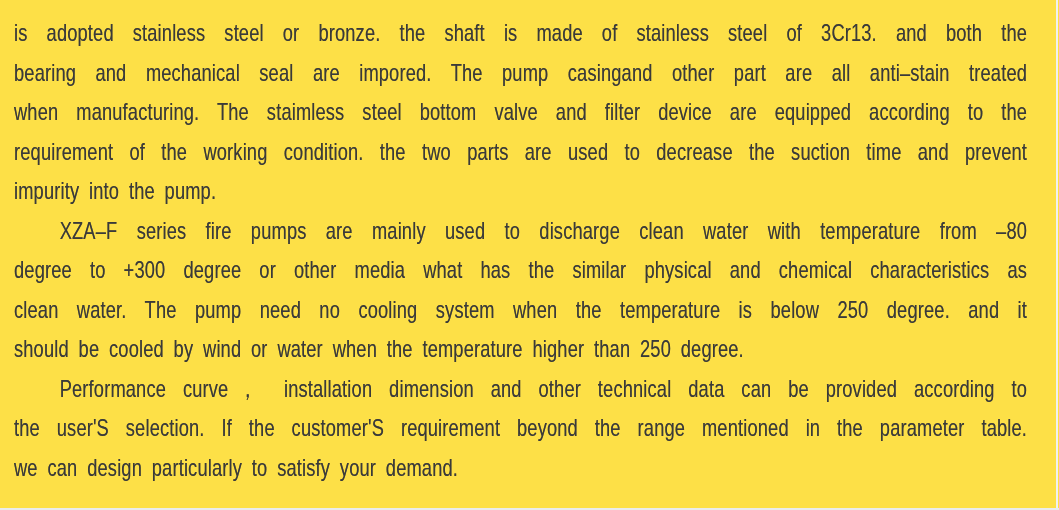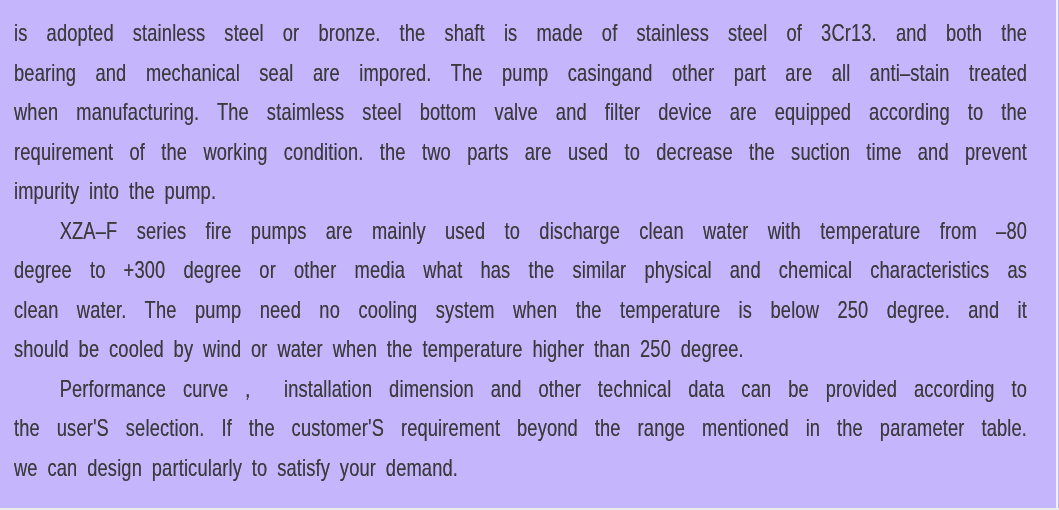--- a/index.html
+++ b/index.html
@@ -10,21 +10,21 @@
   body {
     width: 1059px;
     height: 510px;
     overflow: hidden;
     font-family: "Liberation Sans", "DejaVu Sans", sans-serif;
   }
   .page {
     position: relative;
     width: 1059px;
     height: 510px;
-    background: #c4b5fd;
+    background: #fde047;
   }
   
   .textwrap {
     position: absolute;
     left: 14px;
     top: 13px;
     width: 1330px;
     transform: scaleX(0.7617);
     transform-origin: 0 0;
     color: #3a3a3a;

